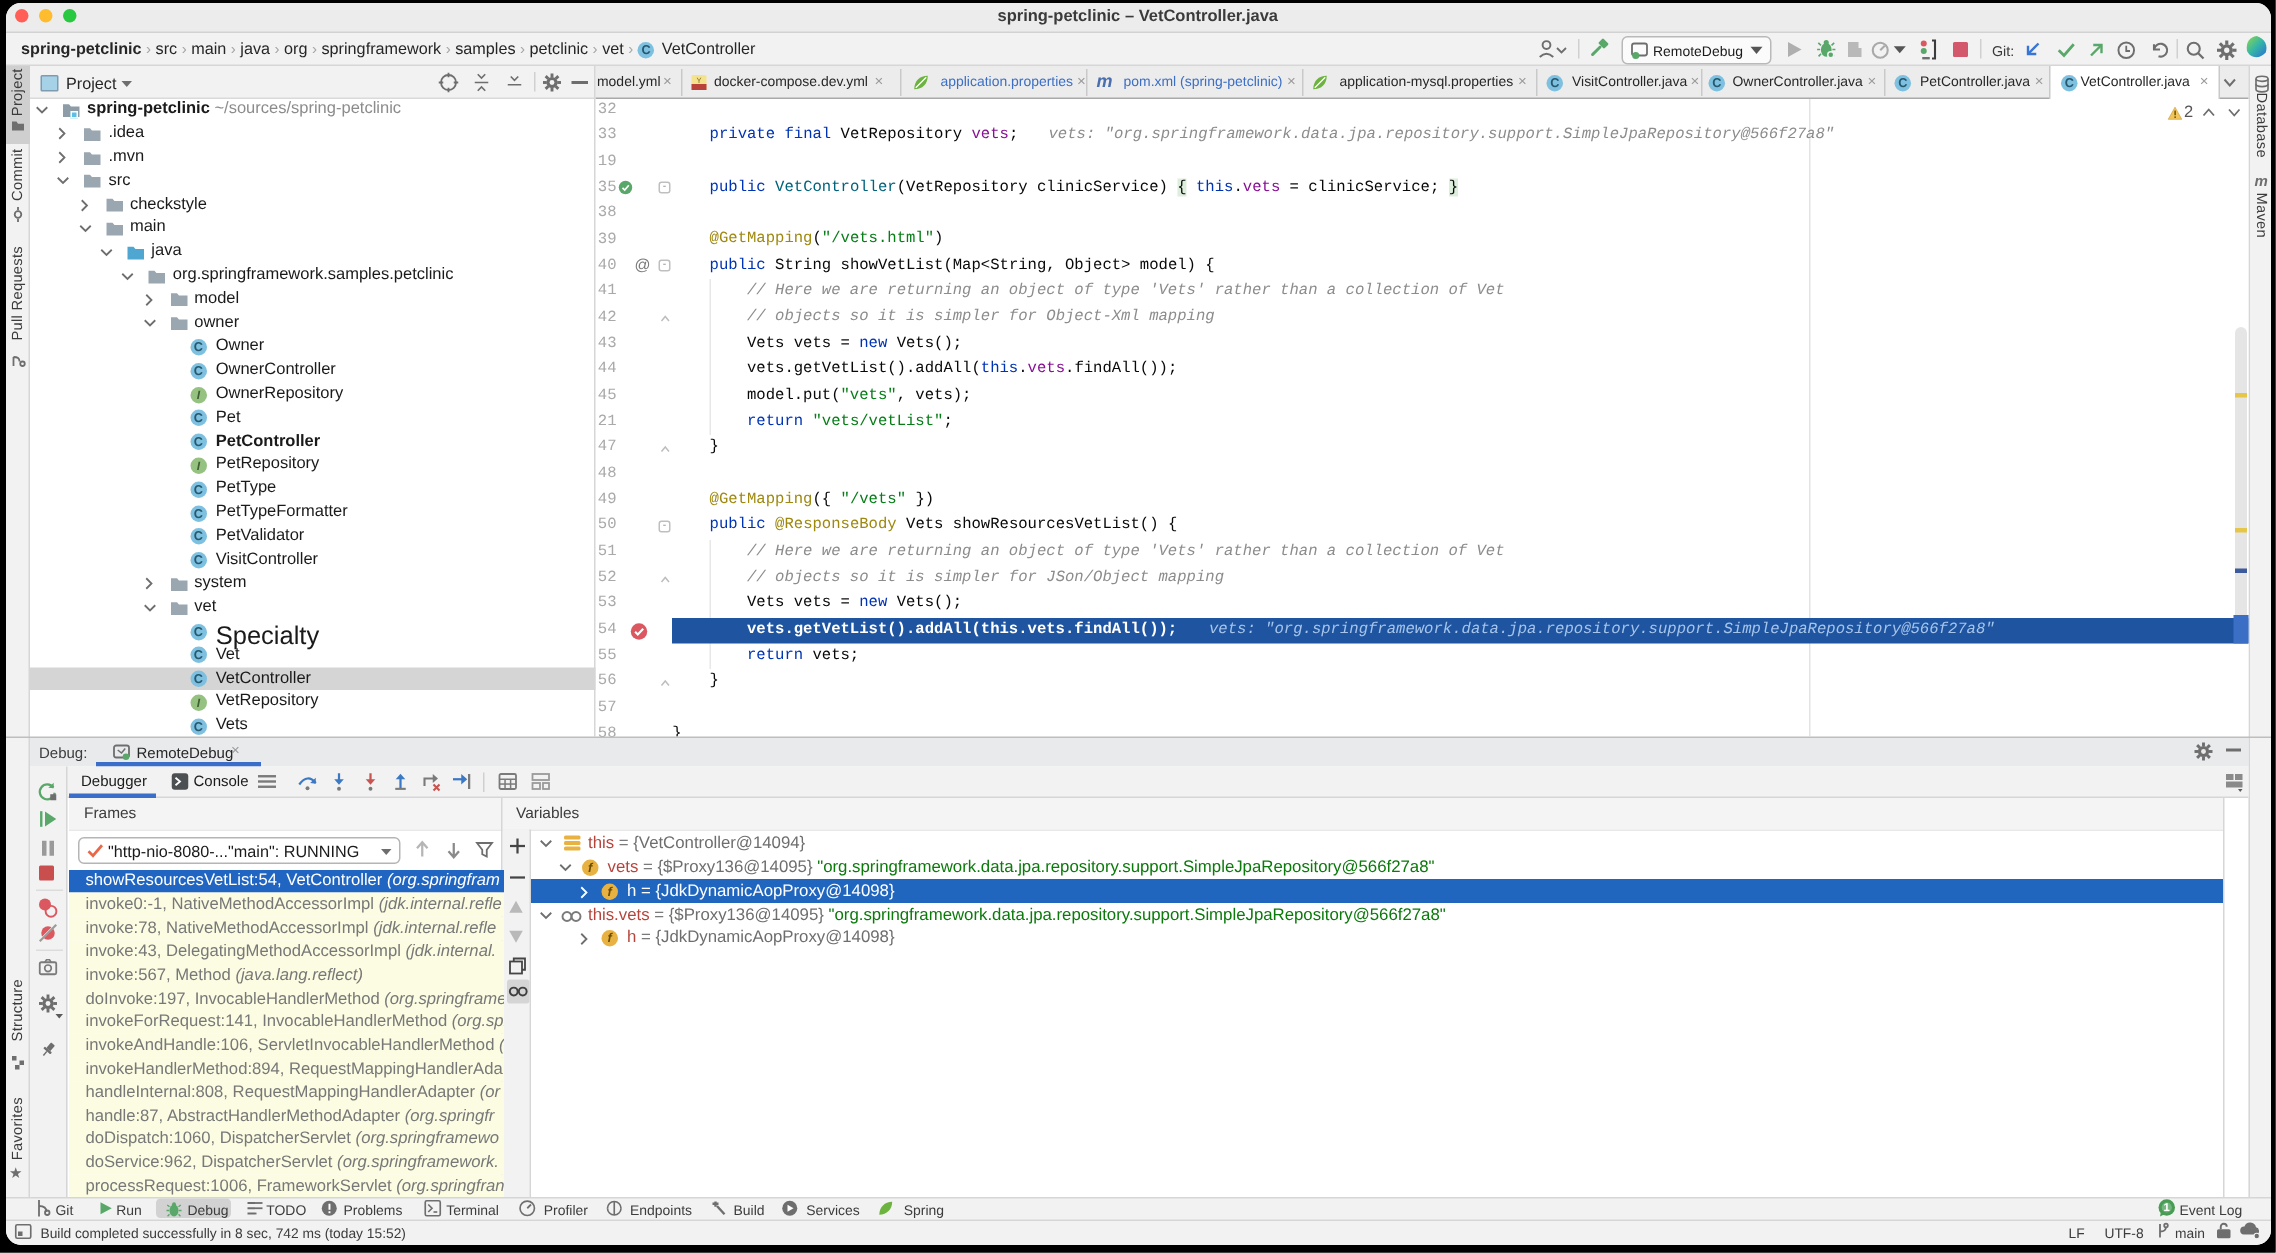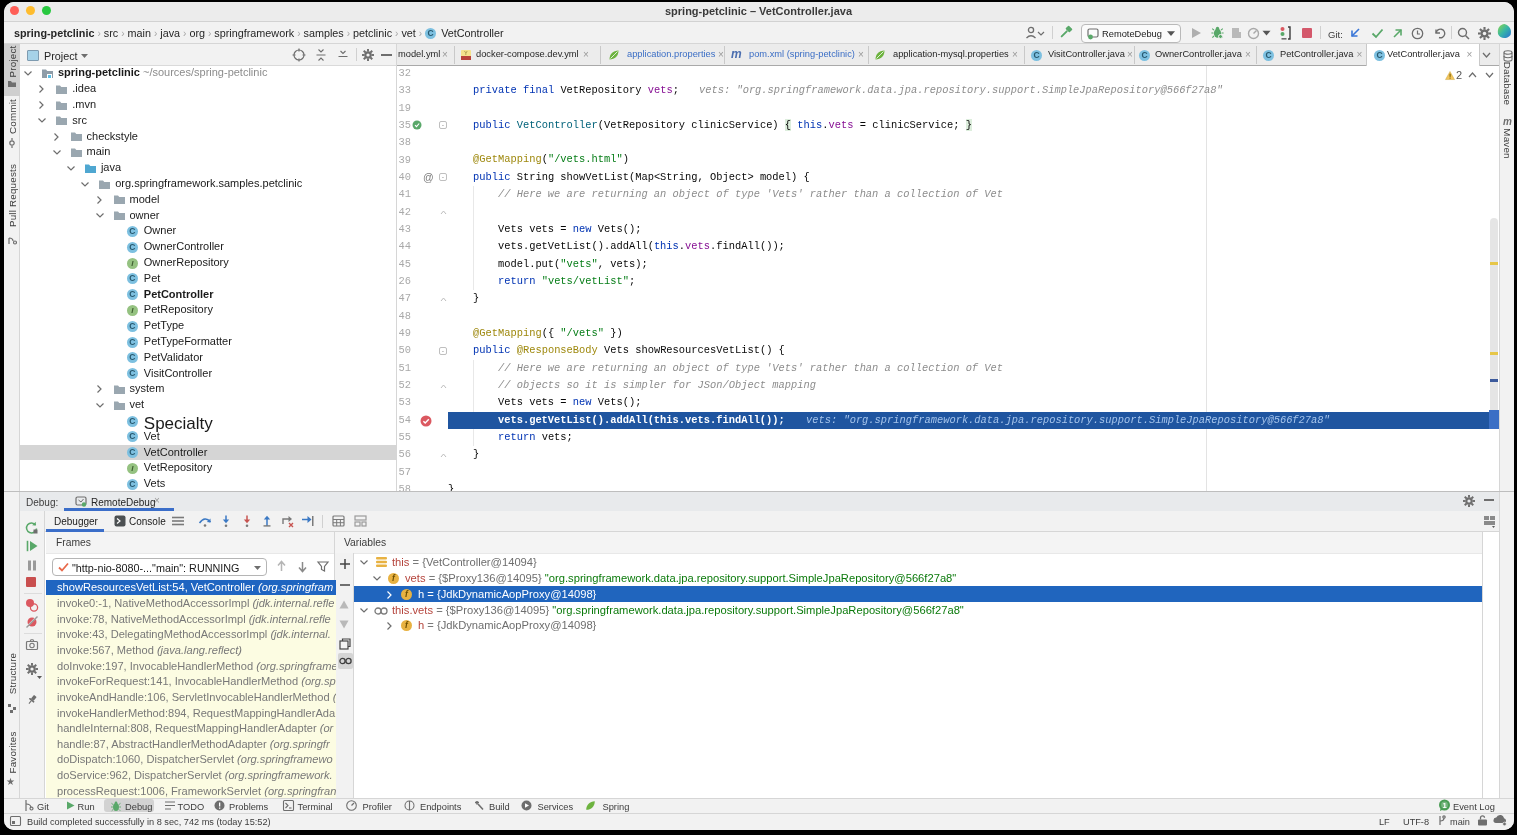--- a/index.html
+++ b/index.html
@@ -405,20 +405,21 @@
 <div class="abs" style="left:808px;top:0;width:1px;height:425px;background:#E3E3E3"></div>
 <div class="mono abs" style="left:50.1px;top:-1.3px;color:#080808"></div>
 <div class="mono abs" style="left:50.1px;top:16.1px;color:#080808">    <span class="kw">private</span> <span class="kw">final</span> VetRepository <span class="fld">vets</span>;</div>
 <div class="mono abs hint" style="left:301px;top:16.1px">vets: "org.springframework.data.jpa.repository.support.SimpleJpaRepository@566f27a8"</div>
 <div class="mono abs" style="left:50.1px;top:33.4px;color:#080808"></div>
 <div class="mono abs" style="left:50.1px;top:50.8px;color:#080808">    <span class="kw">public</span> <span style="color:#00627A">VetController</span>(VetRepository clinicService) <span style="background:#DDEEDD">{</span> <span class="kw">this</span>.<span class="fld">vets</span> = clinicService; <span style="background:#DDEEDD">}</span></div>
 <div class="mono abs" style="left:50.1px;top:68.1px;color:#080808"></div>
 <div class="mono abs" style="left:50.1px;top:85.4px;color:#080808">    <span class="ann">@GetMapping</span>(<span class="str">"/vets.html"</span>)</div>
 <div class="mono abs" style="left:50.1px;top:102.8px;color:#080808">    <span class="kw">public</span> String showVetList(Map&lt;String, Object&gt; model) {</div>
 <div class="mono abs" style="left:50.1px;top:120.1px;color:#080808">        <span class="com">// Here we are returning an object of type 'Vets' rather than a collection of Vet</span></div>
+<div class="mono abs" style="left:50.1px;top:137.4px;color:#080808">        <span class="com">// objects so it is simpler for Object-Xml mapping</span></div>
 <div class="mono abs" style="left:50.1px;top:154.8px;color:#080808">        Vets vets = <span class="kw">new</span> Vets();</div>
 <div class="mono abs" style="left:50.1px;top:172.1px;color:#080808">        vets.getVetList().addAll(<span class="kw">this</span>.<span class="fld">vets</span>.findAll());</div>
 <div class="mono abs" style="left:50.1px;top:189.5px;color:#080808">        model.put(<span class="str">"vets"</span>, vets);</div>
 <div class="mono abs" style="left:50.1px;top:206.8px;color:#080808">        <span class="kw">return</span> <span class="str">"vets/vetList"</span>;</div>
 <div class="mono abs" style="left:50.1px;top:224.1px;color:#080808">    }</div>
 <div class="mono abs" style="left:50.1px;top:241.5px;color:#080808"></div>
 <div class="mono abs" style="left:50.1px;top:258.8px;color:#080808">    <span class="ann">@GetMapping</span>({ <span class="str">"/vets"</span> })</div>
 <div class="mono abs" style="left:50.1px;top:276.2px;color:#080808">    <span class="kw">public</span> <span class="ann">@ResponseBody</span> Vets showResourcesVetList() {</div>
 <div class="mono abs" style="left:50.1px;top:293.5px;color:#080808">        <span class="com">// Here we are returning an object of type 'Vets' rather than a collection of Vet</span></div>
 <div class="mono abs" style="left:50.1px;top:310.9px;color:#080808">        <span class="com">// objects so it is simpler for JSon/Object mapping</span></div>
@@ -446,21 +447,21 @@
 <div class="r" style="left:423px;top:171.3px;font-size:10.5px;color:#7a7a7a">@</div>
 <div class="r" style="left:439px;top:173.4px;width:8px;height:8px;border:1px solid #BFBFBF;border-radius:2px;font-size:7px;line-height:6px;text-align:center;color:#8a8a8a">-</div>
 <div class="r" style="left:395px;top:188.3px;width:16px;text-align:right;font-family:'Liberation Mono',monospace;font-size:10.4px;color:#A9A9A9">41</div>
 <div class="r" style="left:395px;top:205.6px;width:16px;text-align:right;font-family:'Liberation Mono',monospace;font-size:10.4px;color:#A9A9A9">42</div>
 <svg class="abs" style="left:440px;top:210.1px" width="7" height="5" viewBox="0 0 7 5">
         <path d="M1 4 L3.5 1 L6 4" fill="none" stroke="#BDBDBD" stroke-width="1"></path>
       </svg>
 <div class="r" style="left:395px;top:223.0px;width:16px;text-align:right;font-family:'Liberation Mono',monospace;font-size:10.4px;color:#A9A9A9">43</div>
 <div class="r" style="left:395px;top:240.3px;width:16px;text-align:right;font-family:Liberation Mono, monospace;font-size:10.4px;color:#A9A9A9">44</div>
 <div class="r" style="left:395px;top:257.7px;width:16px;text-align:right;font-family:'Liberation Mono',monospace;font-size:10.4px;color:#A9A9A9">45</div>
-<div class="r" style="left:395px;top:275.0px;width:16px;text-align:right;font-family:'Liberation Mono',monospace;font-size:10.4px;color:#A9A9A9">26</div>
+<div class="r" style="left:395px;top:275.0px;width:16px;text-align:right;font-family:'Liberation Mono',monospace;font-size:10.4px;color:#A9A9A9">21</div>
 <div class="r" style="left:395px;top:292.3px;width:16px;text-align:right;font-family:'Liberation Mono',monospace;font-size:10.4px;color:#A9A9A9">47</div>
 <svg class="abs" style="left:440px;top:296.8px" width="7" height="5" viewBox="0 0 7 5">
         <path d="M1 4 L3.5 1 L6 4" fill="none" stroke="#BDBDBD" stroke-width="1"></path>
       </svg>
 <div class="r" style="left:395px;top:309.7px;width:16px;text-align:right;font-family:'Liberation Mono',monospace;font-size:10.4px;color:#A9A9A9">48</div>
 <div class="r" style="left:395px;top:327.0px;width:16px;text-align:right;font-family:'Liberation Mono',monospace;font-size:10.4px;color:#A9A9A9">49</div>
 <div class="r" style="left:395px;top:344.4px;width:16px;text-align:right;font-family:'Liberation Mono',monospace;font-size:10.4px;color:#A9A9A9">50</div>
 <div class="r" style="left:439px;top:346.8px;width:8px;height:8px;border:1px solid #BFBFBF;border-radius:2px;font-size:7px;line-height:6px;text-align:center;color:#8a8a8a">-</div>
 <div class="r" style="left:395px;top:361.7px;width:16px;text-align:right;font-family:'Liberation Mono',monospace;font-size:10.4px;color:#A9A9A9">51</div>
 <div class="r" style="left:395px;top:379.1px;width:16px;text-align:right;font-family:'Liberation Mono',monospace;font-size:10.4px;color:#A9A9A9">52</div>

